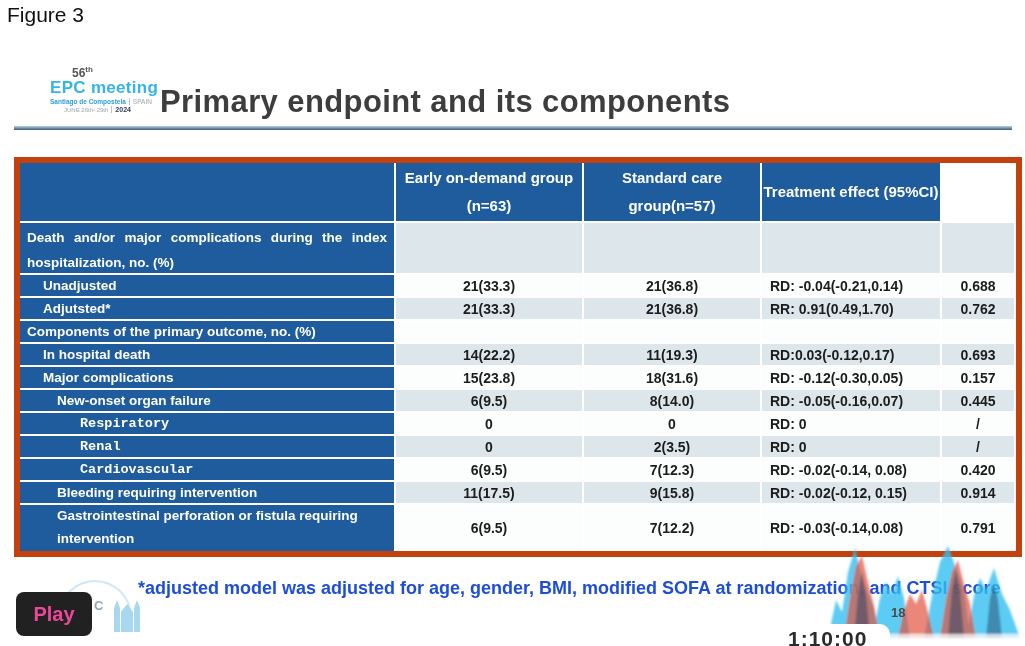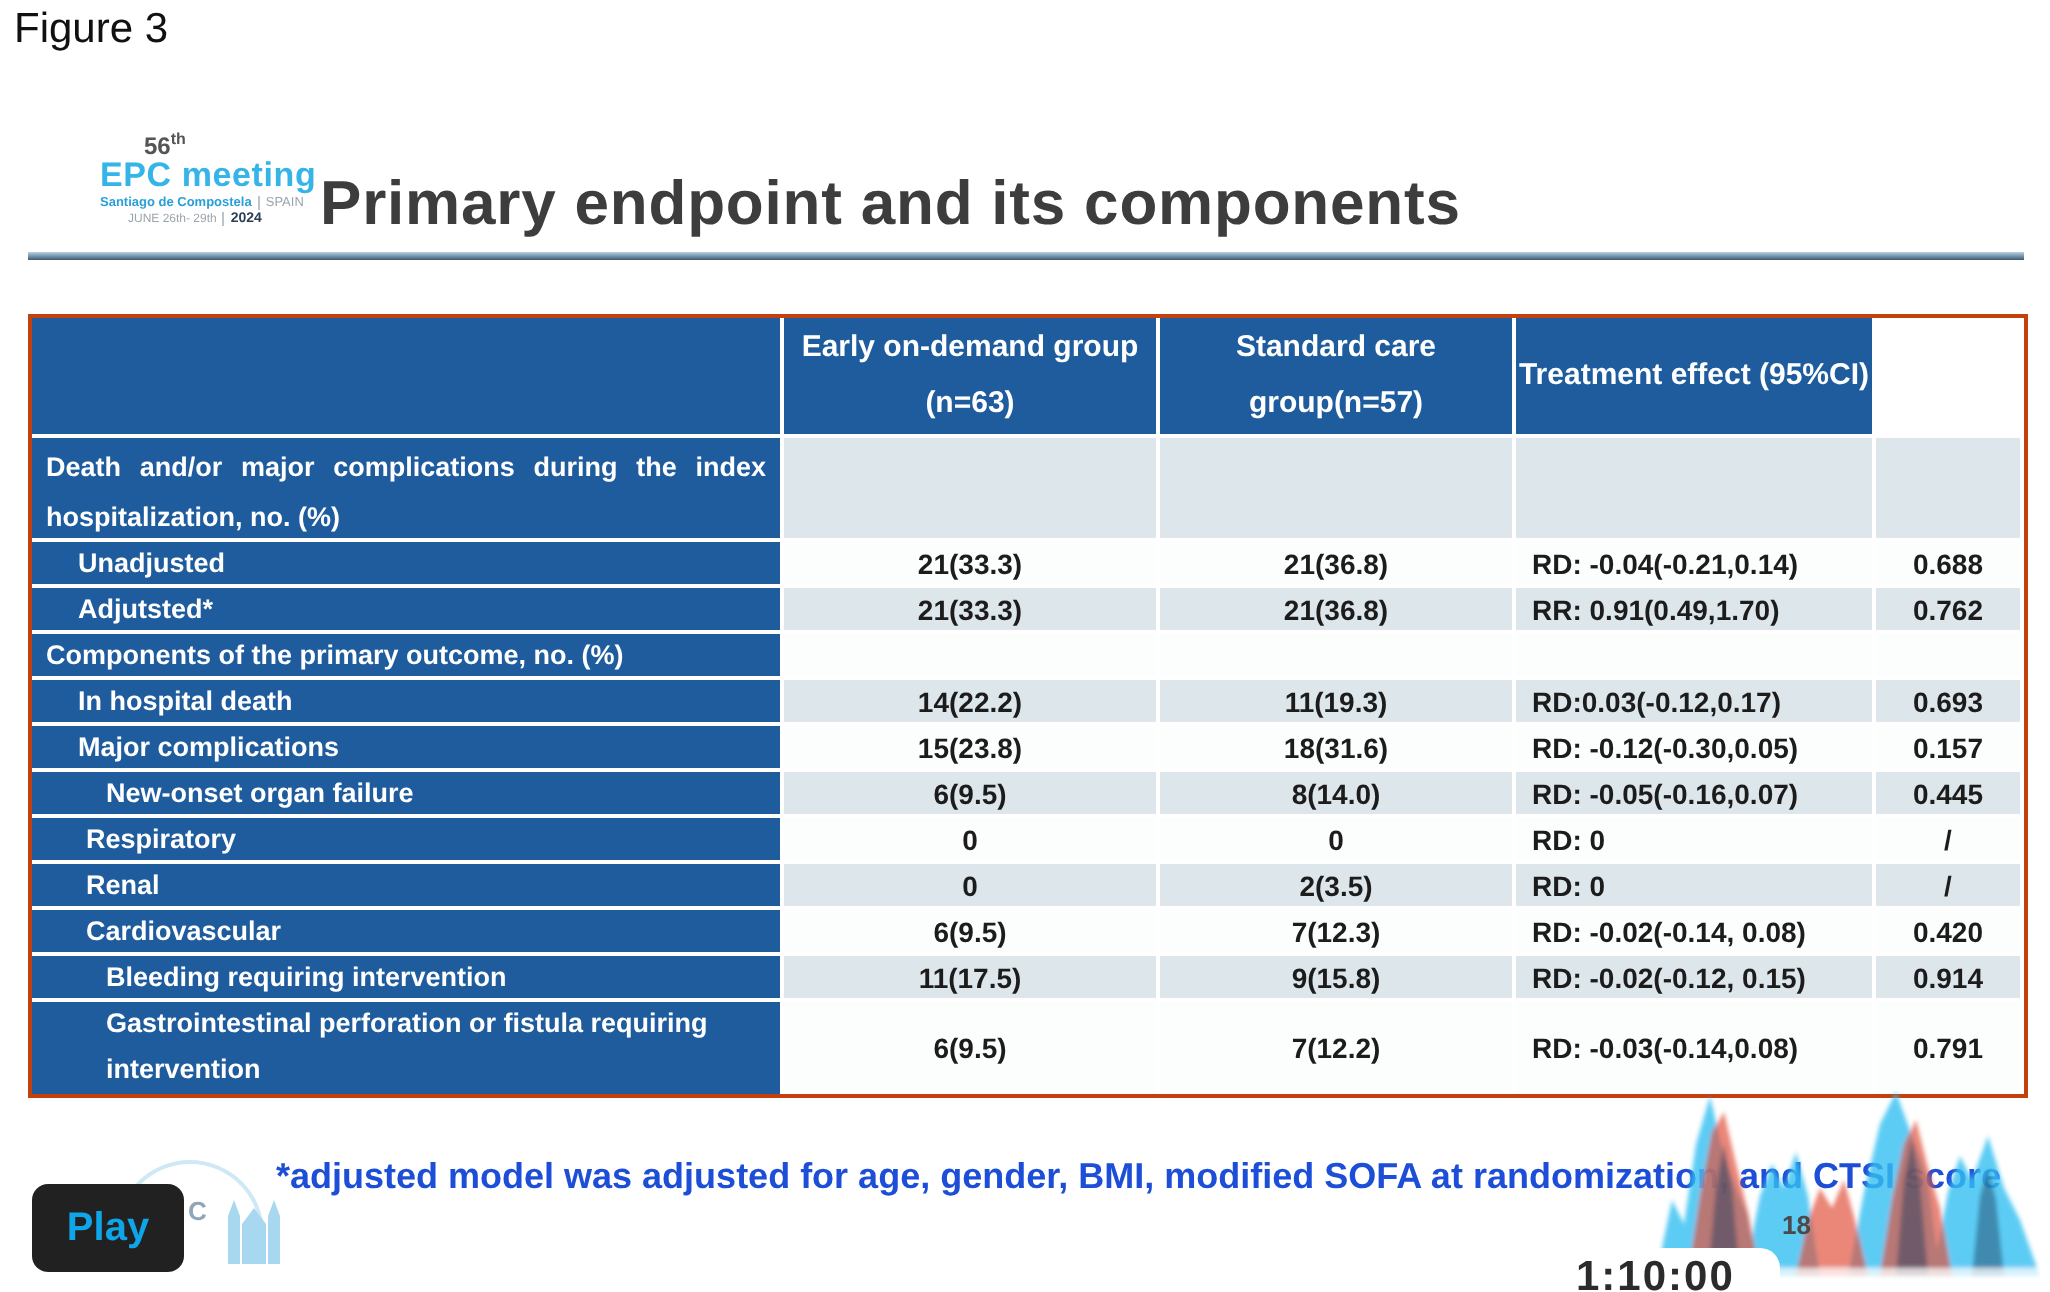--- a/index.html
+++ b/index.html
@@ -18,49 +18,49 @@
   .logo .country{color:#9aa6ad;border-left:1px solid #b9c4cb;padding-left:3px;margin-left:3px;}
   .logo .date-row{margin-left:20px;margin-top:1px;font-size:6px;white-space:nowrap;color:#9aa6ad;}
   .logo .year{color:#2b3f57;font-weight:bold;border-left:1px solid #b9c4cb;padding-left:3px;margin-left:3px;font-size:7px;}
 
   .slide-title{position:absolute;left:160px;top:84px;font-size:31px;font-weight:bold;color:#3d3d3d;letter-spacing:.4px;}
   .title-rule{position:absolute;left:14px;top:126px;width:998px;height:4px;
               background:linear-gradient(#b8d2e4,#3d5a74);}
 
   
   .ptable{position:absolute;left:14px;top:157px;width:996px;background:#fff;
-          border:2px solid #c2410c;display:flex;flex-direction:column;gap:2px;}
+          border:6px solid #c2410c;display:flex;flex-direction:column;gap:2px;}
   .trow{display:grid;grid-template-columns:374px 186px 176px 178px 72px;column-gap:2px;background:#fff;}
   .h-head{height:58px;} .h-tall{height:50px;} .h-std{height:21px;} .h-last{height:46px;}
   .cell{display:flex;align-items:center;overflow:hidden;}
   .blue{background:#1f5c9e;color:#ffffff;font-weight:bold;}
   .hcell{justify-content:center;text-align:center;font-size:15px;line-height:1.9;}
   .lbl{font-size:13.5px;line-height:1.3;}
   .ind0{padding-left:7px;padding-right:7px;}
   .ind1{padding-left:23px;}
   .ind2{padding-left:37px;}
-  .ind3{padding-left:27px;}
+  .ind3{padding-left:60px;font-family:Liberation Mono, monospace;}
   .justify2{display:block;text-align:justify;line-height:1.85;padding-top:3px;}
   .wrap2{line-height:1.7;}
   .light{background:#dde6ea;} .white{background:#fcfdfd;}
   .num{justify-content:center;font-size:14px;font-weight:bold;color:#1c1c1c;}
   .eff{justify-content:flex-start;padding-left:8px;font-size:14px;font-weight:bold;color:#1c1c1c;}
   .pv{justify-content:center;font-size:14px;font-weight:bold;color:#1c1c1c;}
 
   .footnote{position:absolute;left:138px;top:578px;font-size:18px;font-weight:bold;color:#1d4ed8;}
 
   
   .wm{position:absolute;left:40px;top:580px;width:110px;height:60px;}
   .wm .arc{position:absolute;left:18px;top:0;width:70px;height:36px;
            border:2px solid #cfe8f5;border-bottom:none;border-radius:70px 70px 0 0;}
   .wm .epc{position:absolute;left:24px;top:18px;font-size:13px;font-weight:bold;color:#8fa6b8;letter-spacing:1px;z-index:5;}
   .wm .cathedral{position:absolute;left:70px;top:12px;z-index:1;}
 
   .play-btn{position:absolute;left:16px;top:592px;width:76px;height:44px;background:#212121;
-            border:none;border-radius:8px;color:#0ea5e9;font-weight:bold;font-size:20px;
+            border:none;border-radius:8px;color:#ec4899;font-weight:bold;font-size:20px;
             font-family:"Liberation Sans",sans-serif;display:flex;align-items:center;justify-content:center;
             cursor:pointer;z-index:10;}
 
   
   .artwork{position:absolute;left:828px;top:538px;width:192px;height:108px;}
   .page-num{position:absolute;left:891px;top:605px;font-size:13px;font-weight:bold;color:#4a4a4a;z-index:6;}
   .ts-bg{position:absolute;left:772px;top:624px;width:118px;height:22px;background:#ffffff;
          border-radius:10px 10px 0 0;z-index:6;}
   .timestamp{position:absolute;left:788px;top:627px;font-size:21px;font-weight:bold;color:#2b2b2b;
              letter-spacing:1px;z-index:7;}

